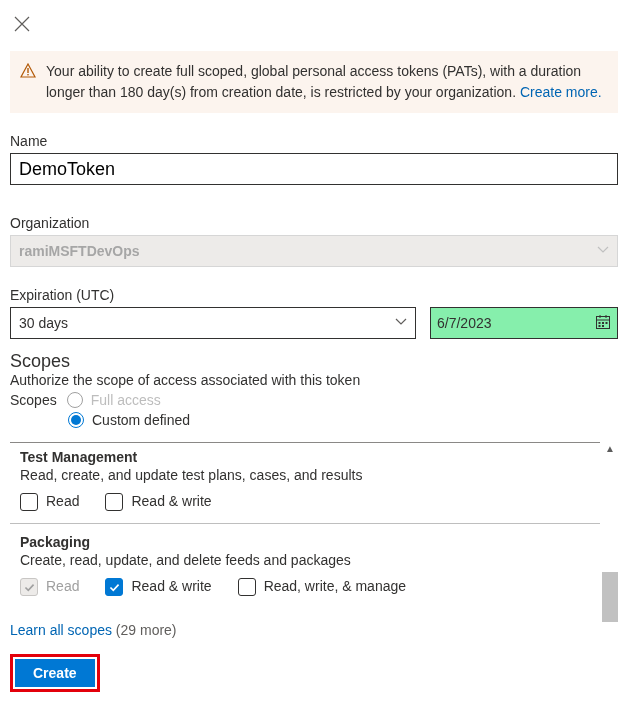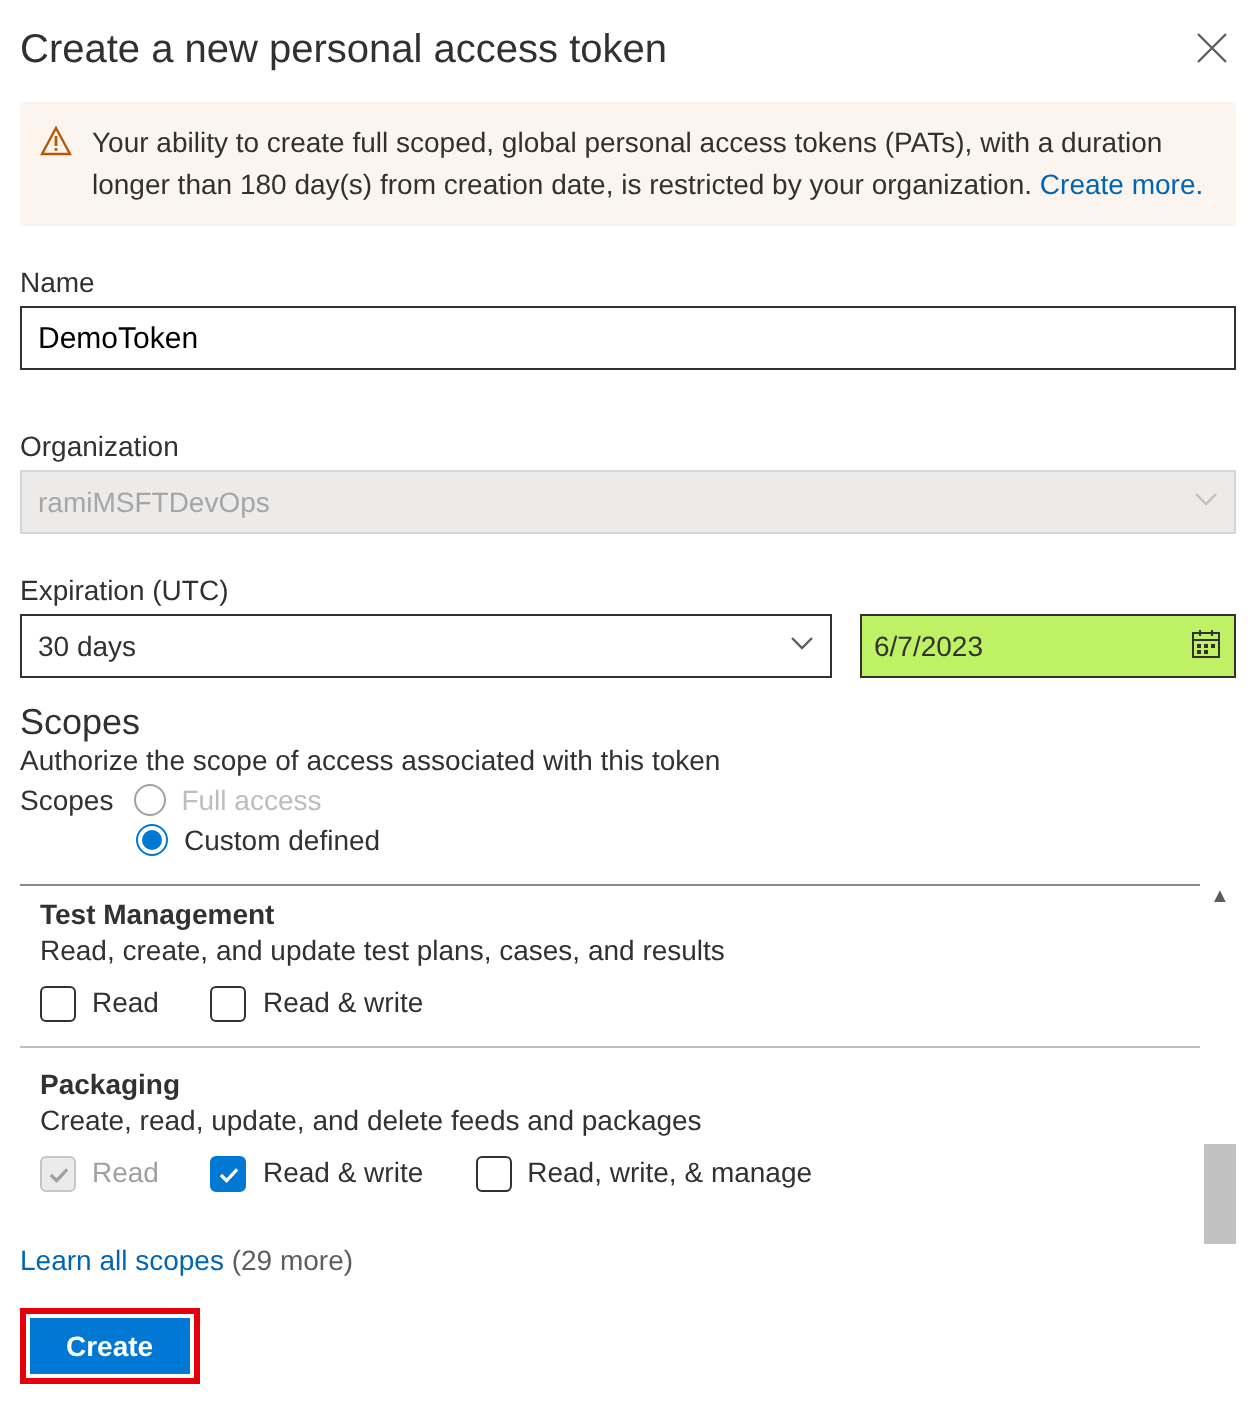--- a/index.html
+++ b/index.html
@@ -25,52 +25,53 @@
     line-height: 1.5;
     font-size: 14px;
   }
   .info-banner .warn-icon { color: #B35A08; flex: 0 0 auto; margin-top: 2px; }
   .info-banner a { color: #0065B3; text-decoration: none; }
   .field-label { font-size: 14px; color: #323130; margin: 20px 0 4px 0; }
   .text-input {
     width: 100%;
     border: 1px solid #323130;
     padding: 2px 8px;
-    font-size: 15px;
+    font-size: 18px;
     height: 32px;
     outline: none;
     margin-bottom: 10px;
     background:#fff;
   }
   .select-disabled {
     width: 100%;
     border: 1px solid #d6d6d6;
     background: #EDEBE9;
     color: #A6A6A6;
     height: 32px;
     padding: 0 8px;
     display: flex; align-items:center; justify-content: space-between;
     margin-bottom: 10px;
+    font-weight: bold;
   }
   .row-exp { display: flex; gap: 14px; margin-bottom: 12px; }
   .select-box {
     flex: 1;
     border: 1px solid #323130;
     height: 32px;
     padding: 0 8px;
     display: flex; align-items: center; justify-content: space-between;
     background:#fff;
   }
   .date-box {
     width: 188px;
     border: 1px solid #323130;
     height: 32px;
     padding: 0 6px;
     display: flex; align-items: center; justify-content: space-between;
-    background:#bef264;
+    background:#86efac;
   }
   .section-head { font-size: 18px; font-weight: 400; margin-top: 8px; }
   .section-sub { font-size: 14px; color:#323130; margin-top: 0px; }
   .radio-row { display: flex; align-items:center; gap:8px; margin-left:0; margin-top:4px; }
   .radio-group { margin-left: 58px; text-align: center; }
   .radio { width:16px; height:16px; border-radius:50%; border:1px solid #a0a0a0; display:inline-flex; align-items:center; justify-content:center; }
   .radio.selected { border:1px solid #0078D4; }
   .radio.selected::after { content:""; width:10px; height:10px; border-radius:50%; background:#0078D4; }
   .radio-label { font-size:14px; }
   .radio-label.disabled { color:#bdbdbd; }
@@ -120,21 +121,20 @@
   .chev { color:#605e5c; }
   .cal-icon { color:#323130; }
   .scopes-label-inline { display:flex; align-items:center; gap:10px; margin-top:4px; }
 </style>
 </head>
 <body>
 
 
 
 <div class="header-row">
-  <div class="title">Create a new personal access token</div>
   <div class="close-btn">
     <svg width="16" height="16" viewBox="0 0 16 16">
         <path d="M1 1 L15 15 M15 1 L1 15" stroke="#605e5c" stroke-width="1.2" fill="none"></path>
       </svg>
   </div>
 </div>
 
 <div class="info-banner">
   <div class="warn-icon">
     <svg width="16" height="16" viewBox="0 0 16 16">

